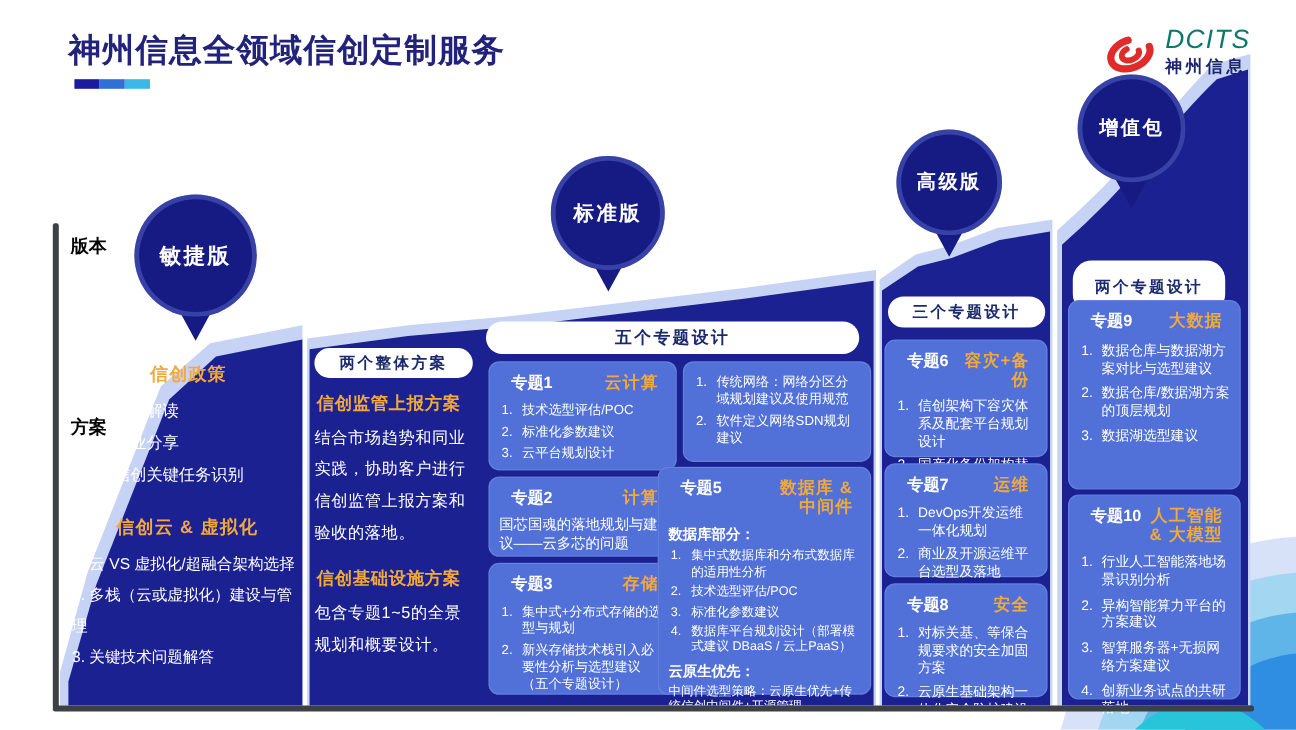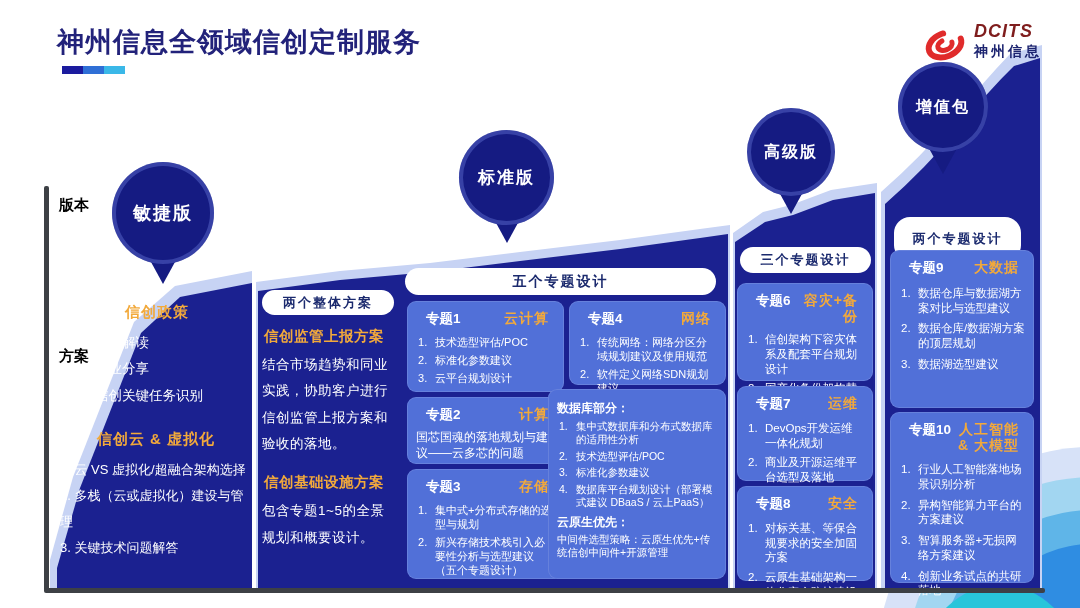--- a/index.html
+++ b/index.html
@@ -6,21 +6,21 @@
   html,body { width:1080px; height:608px; }
   body { font-family:"Liberation Sans","DejaVu Sans",sans-serif; background:#fff; position:relative; overflow:hidden; }
   .abs { position:absolute; }
 
   
   #title { left:57px; top:24px; font-size:27px; font-weight:bold; color:#22227a; letter-spacing:1px; z-index:5; }
   #title-bars { left:62px; top:66px; display:flex; z-index:5; }
   #title-bars span { width:21px; height:8px; display:block; }
   #logo { right:38px; top:22px; display:flex; align-items:flex-start; z-index:5; }
   #logo .mark { width:46px; height:46px; margin-right:6px; }
-  #logo .brand { font-size:18px; font-weight:bold; font-style:italic; color:#7f1d1d; letter-spacing:1px; line-height:1.0; }
+  #logo .brand { font-size:22px; font-weight:normal; font-style:italic; color:#0f766e; letter-spacing:1px; line-height:1.0; }
   #logo .company { font-size:14px; font-weight:bold; color:#1c2470; letter-spacing:3px; margin-top:3px; }
 
   
   #axis-v { left:44px; top:186px; width:5px; height:405px; background:#3d4045; z-index:4; border-radius:2px; }
   #axis-h { left:44px; top:588px; width:1001px; height:5px; background:#3d4045; z-index:4; border-radius:2px; }
   .axis-label { font-size:15px; font-weight:bold; color:#000000; z-index:5; }
   #label-version { left:59px; top:196px; }
   #label-solution { left:59px; top:310px;margin-top:37px; }
 
   
@@ -218,31 +218,31 @@
     <span class="lbl">专题3</span>
     <span class="cat">存储</span>
   </div>
   <ol>
     <li>集中式+分布式存储的选型与规划</li>
     <li>新兴存储技术栈引入必要性分析与选型建议（五个专题设计）</li>
   </ol>
 </div>
 
 <div class="card" id="card-t4">
-  <div class="hdr">
-    <span class="lbl">专题4</span>
-    <span class="cat">网络</span>
-  </div>
   <ol>
     <li>传统网络：网络分区分域规划建议及使用规范</li>
     <li>软件定义网络SDN规划建议</li>
   </ol>
 </div>
 
 <div class="card" id="card-t5">
+  <div class="hdr">
+    <span class="lbl">专题5</span>
+    <span class="cat" style="max-width:78px">数据库 &amp; 中间件</span>
+  </div>
   <div class="subhead">数据库部分：</div>
   <ol class="small">
     <li>集中式数据库和分布式数据库的适用性分析</li>
     <li>技术选型评估/POC</li>
     <li>标准化参数建议</li>
     <li>数据库平台规划设计（部署模式建议 DBaaS / 云上PaaS）</li>
   </ol>
   <div class="subhead">云原生优先：</div>
   <div class="small-note">中间件选型策略：云原生优先+传统信创中间件+开源管理</div>
 </div>

